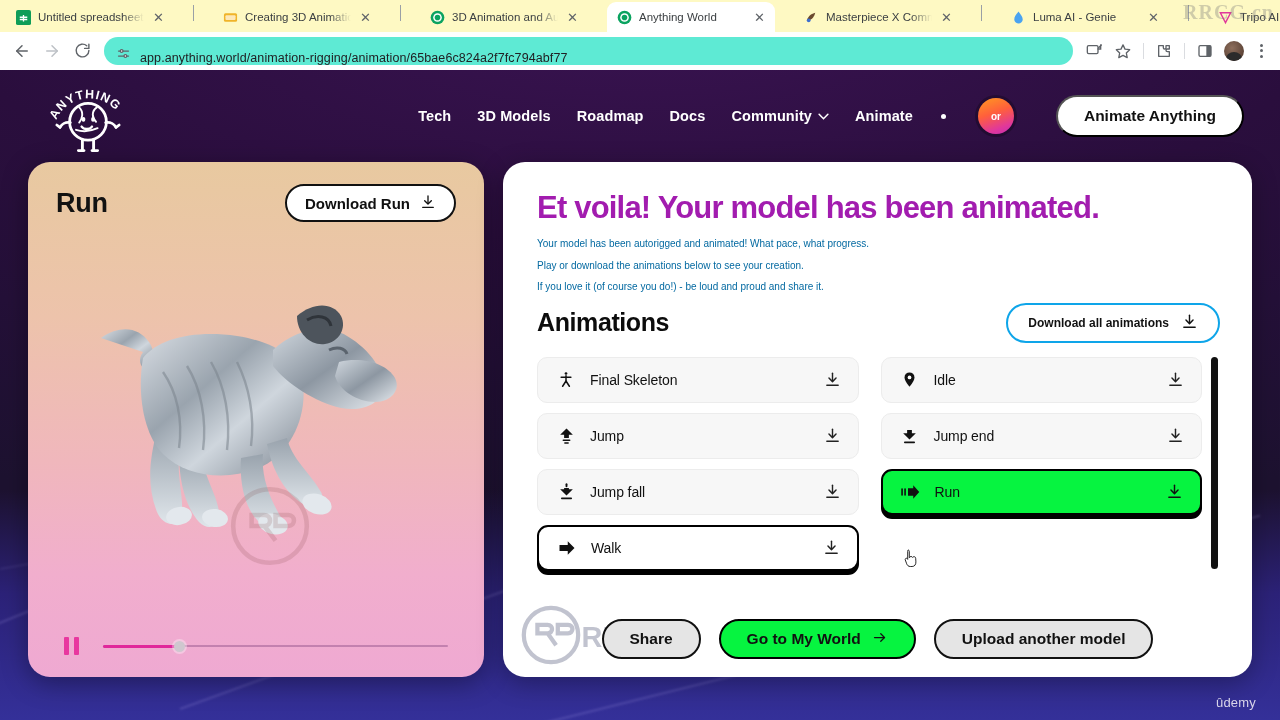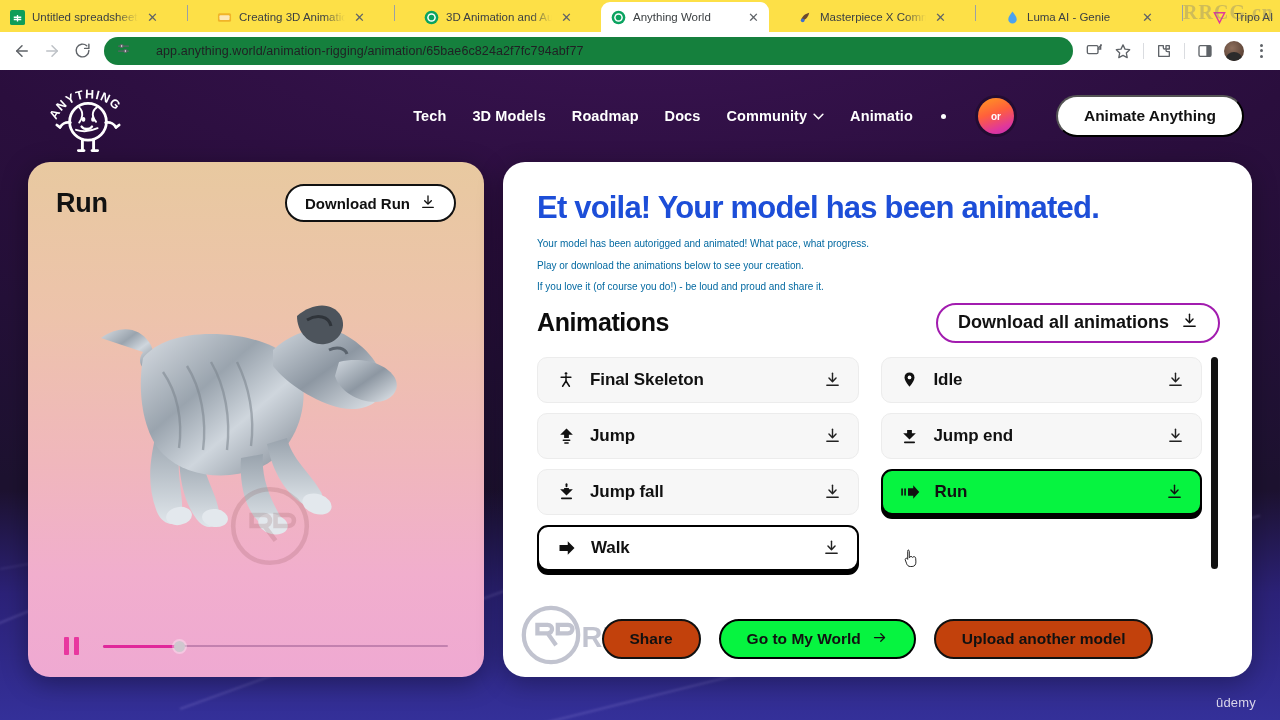--- a/index.html
+++ b/index.html
@@ -6,22 +6,22 @@
   html, body {
     width: 1280px; height: 720px; overflow: hidden;
     font-family: "Liberation Sans", sans-serif;
     background: #fff;
   }
 
   
   .browser { width: 1280px; height: 720px; position: relative; overflow: hidden; }
 
   .tabstrip {
-    height: 32px; background: #fde047; display: flex; align-items: flex-end;
-    padding-left: 0; position: relative; gap: 19px;
+    height: 32px; background: #fef9c3; display: flex; align-items: flex-end;
+    padding-left: 6px; position: relative; gap: 19px;
   }
   .tab {
     height: 30px; width: 168px; display: flex; align-items: center;
     padding: 0 8px 0 10px; gap: 7px; position: relative;
     border-radius: 9px 9px 0 0; flex: none;
   }
   .tab.inactive { background: transparent; }
   .tab.active { background: #fff; }
   .tab-sep {
     width: 1px; height: 16px; background: #9aa0a6; align-self: center;
@@ -52,22 +52,22 @@
   .toolbar {
     height: 38px; background: #fff; display: flex; align-items: center;
     padding: 0 8px; gap: 2px; border-bottom: 1px solid #ffffff;
   }
   .nav-btn {
     width: 28px; height: 28px; display: flex; align-items: center;
     justify-content: center; color: #5f6368; border-radius: 50%;
   }
   .nav-btn.disabled { color: #bdc1c6; }
   .omnibox {
-    flex: 1; height: 28px; background: #15803d; border-radius: 14px;
-    display: flex; align-items: center; padding: 0 12px; gap: 25px;
+    flex: 1; height: 28px; background: #5eead4; border-radius: 14px;
+    display: flex; align-items: flex-end; padding: 0 12px; gap: 9px;
     margin: 0 6px;
   }
   .omnibox-url {
     font-size: 12.5px; color: #202124; white-space: nowrap; overflow: hidden;
     letter-spacing: .1px;
   }
   .tb-icons { display: flex; align-items: center; gap: 3px; }
   .tb-icon {
     width: 26px; height: 26px; display: flex; align-items: center;
     justify-content: center; color: #5f6368;
@@ -180,42 +180,42 @@
     background:#cfc7cf; box-shadow: 0 0 0 2px rgba(255,255,255,.35);
   }
 
   
   .panel {
     flex: 1; background: #fff; border-radius: 22px; padding: 28px 32px 18px 34px;
     height: 515px; position: relative; overflow: hidden;
     box-shadow: 0 6px 26px rgba(0,0,0,.3);
   }
   .panel h1 {
-    font-size: 31px; font-weight: bold; color: #1d4ed8; letter-spacing: -.8px;
+    font-size: 31px; font-weight: bold; color: #a21caf; letter-spacing: -.8px;
     margin-bottom: 12px;
   }
   .panel p { font-size: 10px; color: #0369a1; margin-bottom: 9px; line-height: 1.25; }
   .anim-head {
     display:flex; align-items:center; justify-content:space-between;
     margin-top: 2px; margin-bottom: 14px;
   }
   .anim-head h2 { font-size: 25px; font-weight: bold; color:#0c0c0c; letter-spacing:-.4px;}
   .dl-all {
-    border: 2px solid #a21caf; background:#fff; border-radius: 24px; height: 40px;
+    border: 2px solid #0ea5e9; background:#fff; border-radius: 24px; height: 40px;
     padding: 0 20px; display:flex; align-items:center; gap:12px;
-    font-size: 18px; font-weight: bold; color:#111;
+    font-size: 12px; font-weight: bold; color:#111;
   }
   .anim-scroll { position: relative; padding-right: 18px; }
   .anim-grid { display:grid; grid-template-columns: 1fr 1fr; gap: 10px 22px; }
   .anim-item {
     height: 46px; border-radius: 10px; background: #f7f7f7; border: 1px solid #ececec;
     display:flex; align-items:center; padding: 0 16px 0 18px; gap: 14px;
     position: relative;
   }
-  .anim-item .label { font-size: 17px; font-weight: bold; color: #111; flex:1; letter-spacing:-.1px;}
+  .anim-item .label { font-size: 14px; font-weight: normal; color: #111; flex:1; letter-spacing:-.1px;}
   .anim-item .dl { width:18px; height:18px; flex:none; color:#222; }
   .anim-item .ic { width: 20px; height: 20px; flex:none; display:flex; align-items:center; justify-content:center;}
   .anim-item.selected {
     background: #06f440; border: 2px solid #000; border-radius: 11px;
     box-shadow: 0 4px 0 #000;
   }
   .anim-item.hovered {
     background: #fff; border: 2px solid #000; border-radius: 11px;
     box-shadow: 0 4px 0 #000;
   }
@@ -226,21 +226,21 @@
   .cursor-hand {
     position:absolute; left: 366px; top: 192px; width: 16px; height: 20px;
     pointer-events:none;
   }
 
   .footer-btns {
     position: absolute; left: 0; bottom: 18px; width: 100%;
     display:flex; align-items:center; justify-content:center; gap: 18px;
   }
   .fbtn {
-    border: 2px solid #111; background:#c2410c; border-radius: 24px; height: 40px;
+    border: 2px solid #111; background:#e5e5e5; border-radius: 24px; height: 40px;
     padding: 0 26px; display:flex; align-items:center; gap:10px;
     font-size: 15.5px; font-weight: bold; color:#111; white-space:nowrap;
   }
   .fbtn.primary { background: #06f440; border-color:#000; }
   .wm-panel { position:absolute; left:14px; bottom:6px; width: 170px; height: 70px; opacity:.55; pointer-events:none;}
 
   .udemy {
     position: absolute; right: 24px; bottom: 10px; color: #d9d5ea;
     font-size: 13px; letter-spacing: .2px; z-index: 10;
     font-family: "Liberation Sans", sans-serif;
@@ -444,21 +444,21 @@
         <a class="nav-link">Roadmap</a>
         <a class="nav-link">Docs</a>
         <a class="nav-link with-caret">
           <span>Community</span>
           <span class="caret">
             <svg width="11" height="7" viewBox="0 0 12 8" fill="none" stroke="#fff" stroke-width="1.8" stroke-linecap="round">
                 <polyline points="1 1.5 6 6.5 11 1.5"></polyline>
               </svg>
           </span>
         </a>
-        <a class="nav-link">Animatio</a>
+        <a class="nav-link">Animate</a>
         <span class="nav-dot"></span>
         <div class="avatar-nav">or</div>
         <button class="animate-btn">Animate Anything</button>
       </nav>
     </div>
 
     <div class="main">
 
       <section class="viewer">
         <div class="viewer-top">

